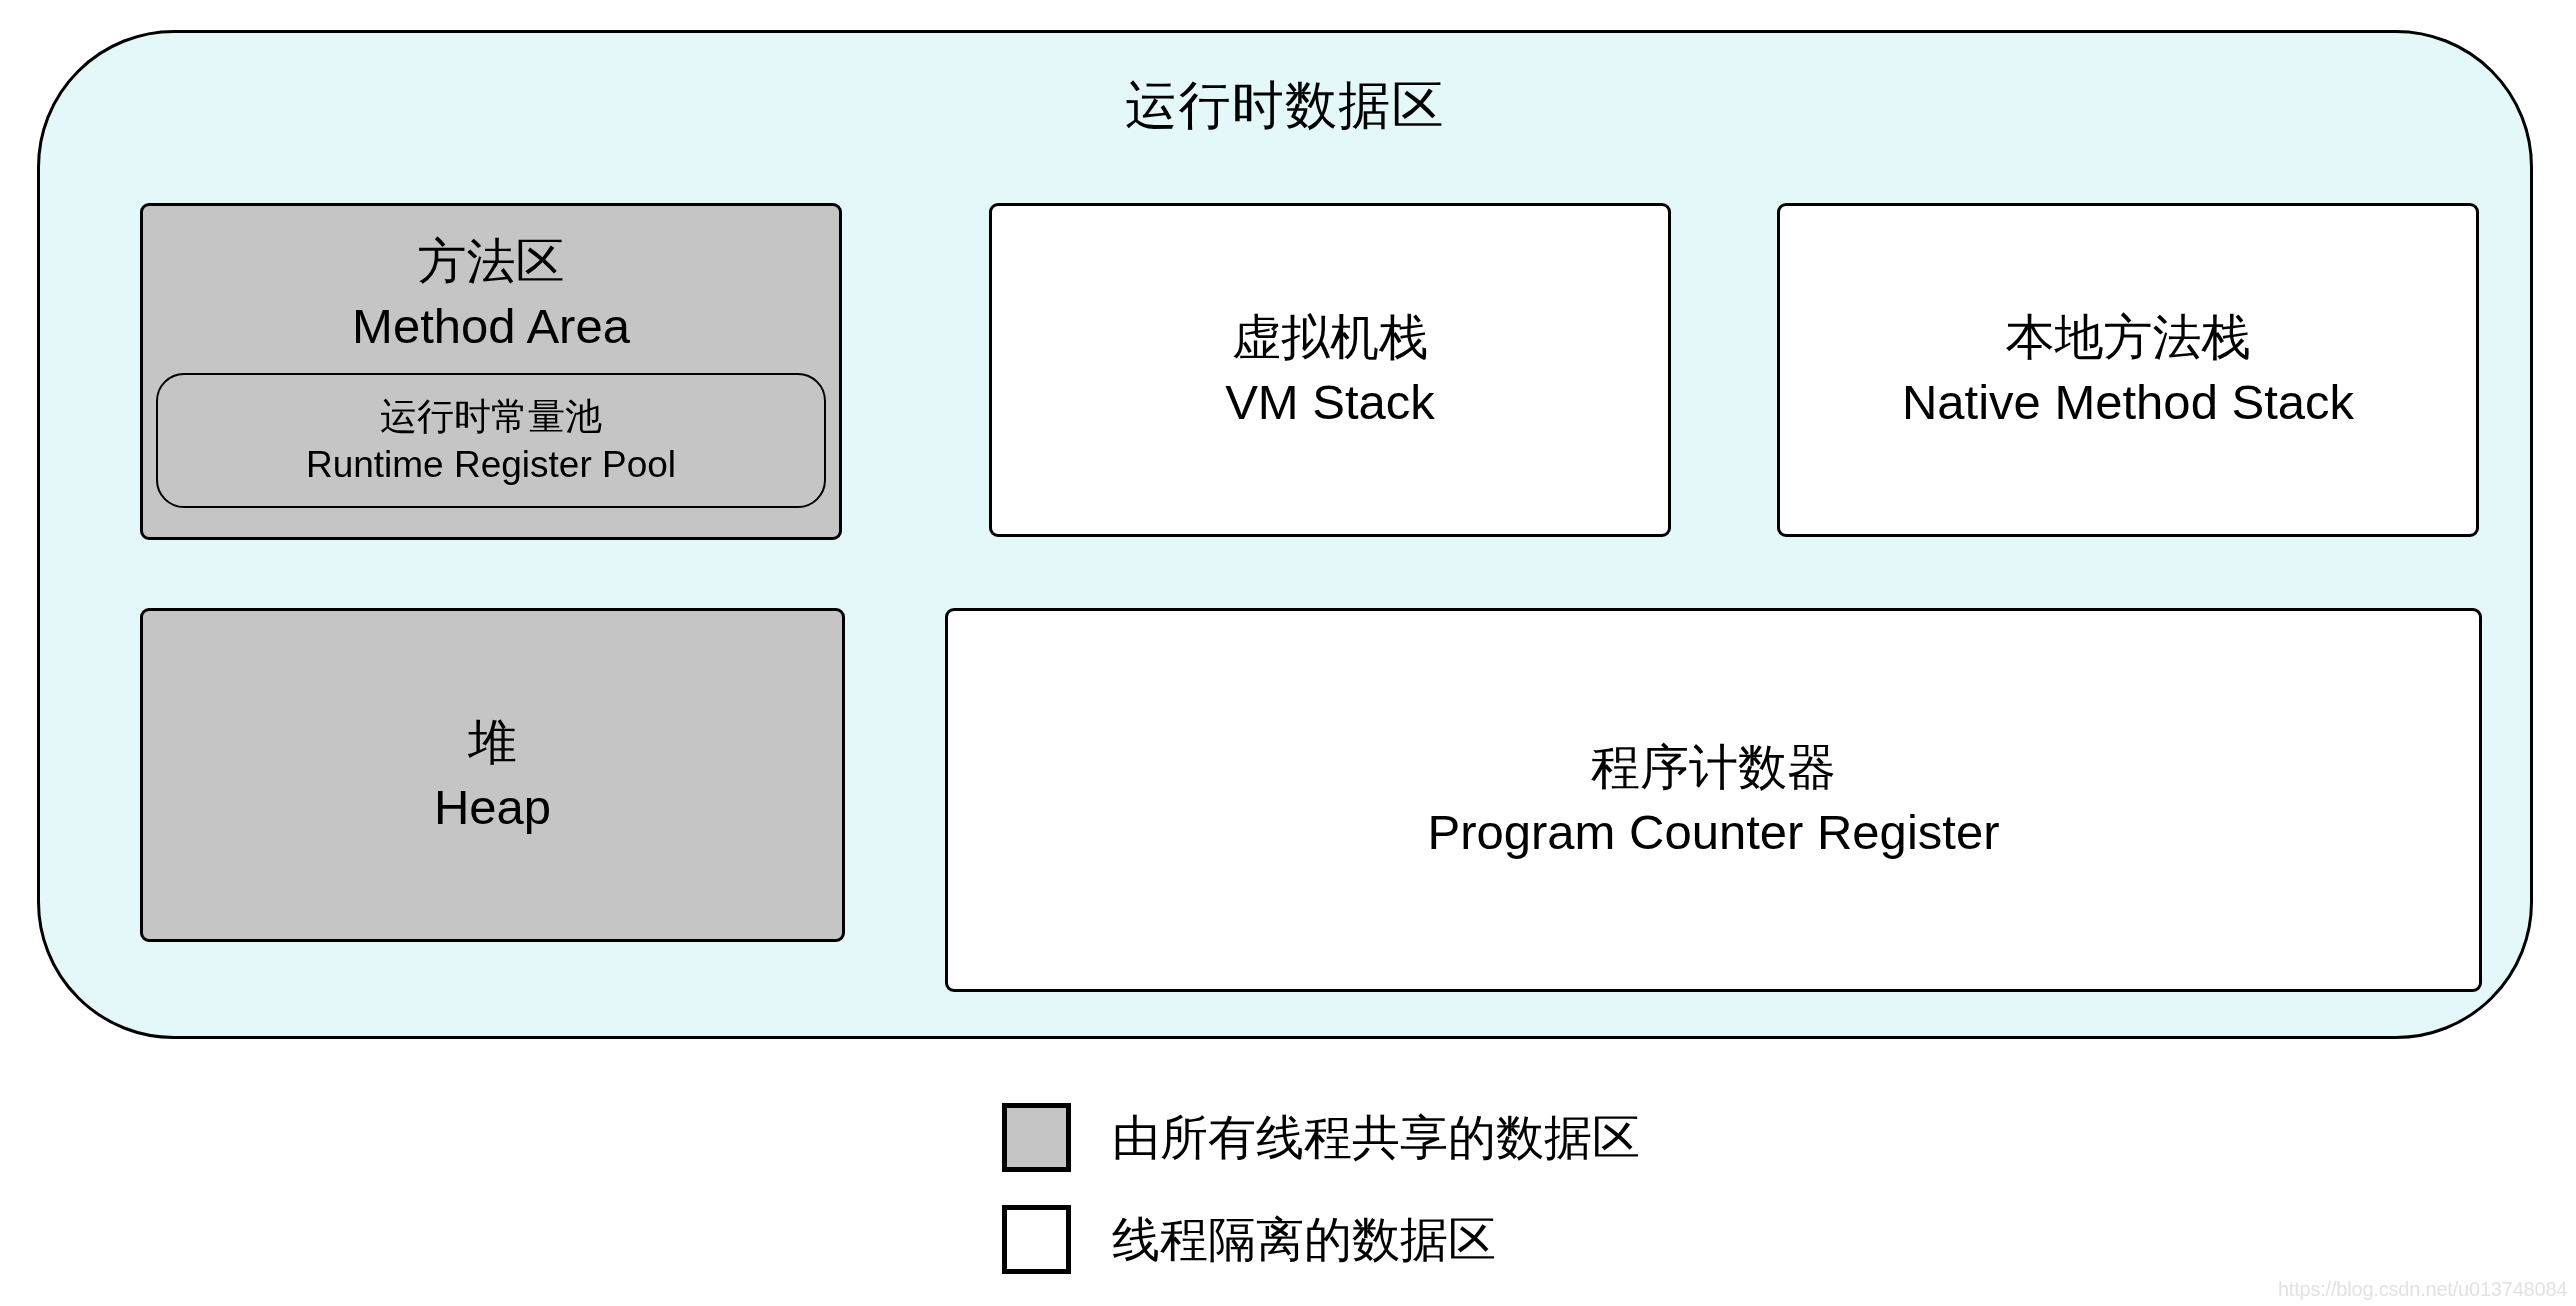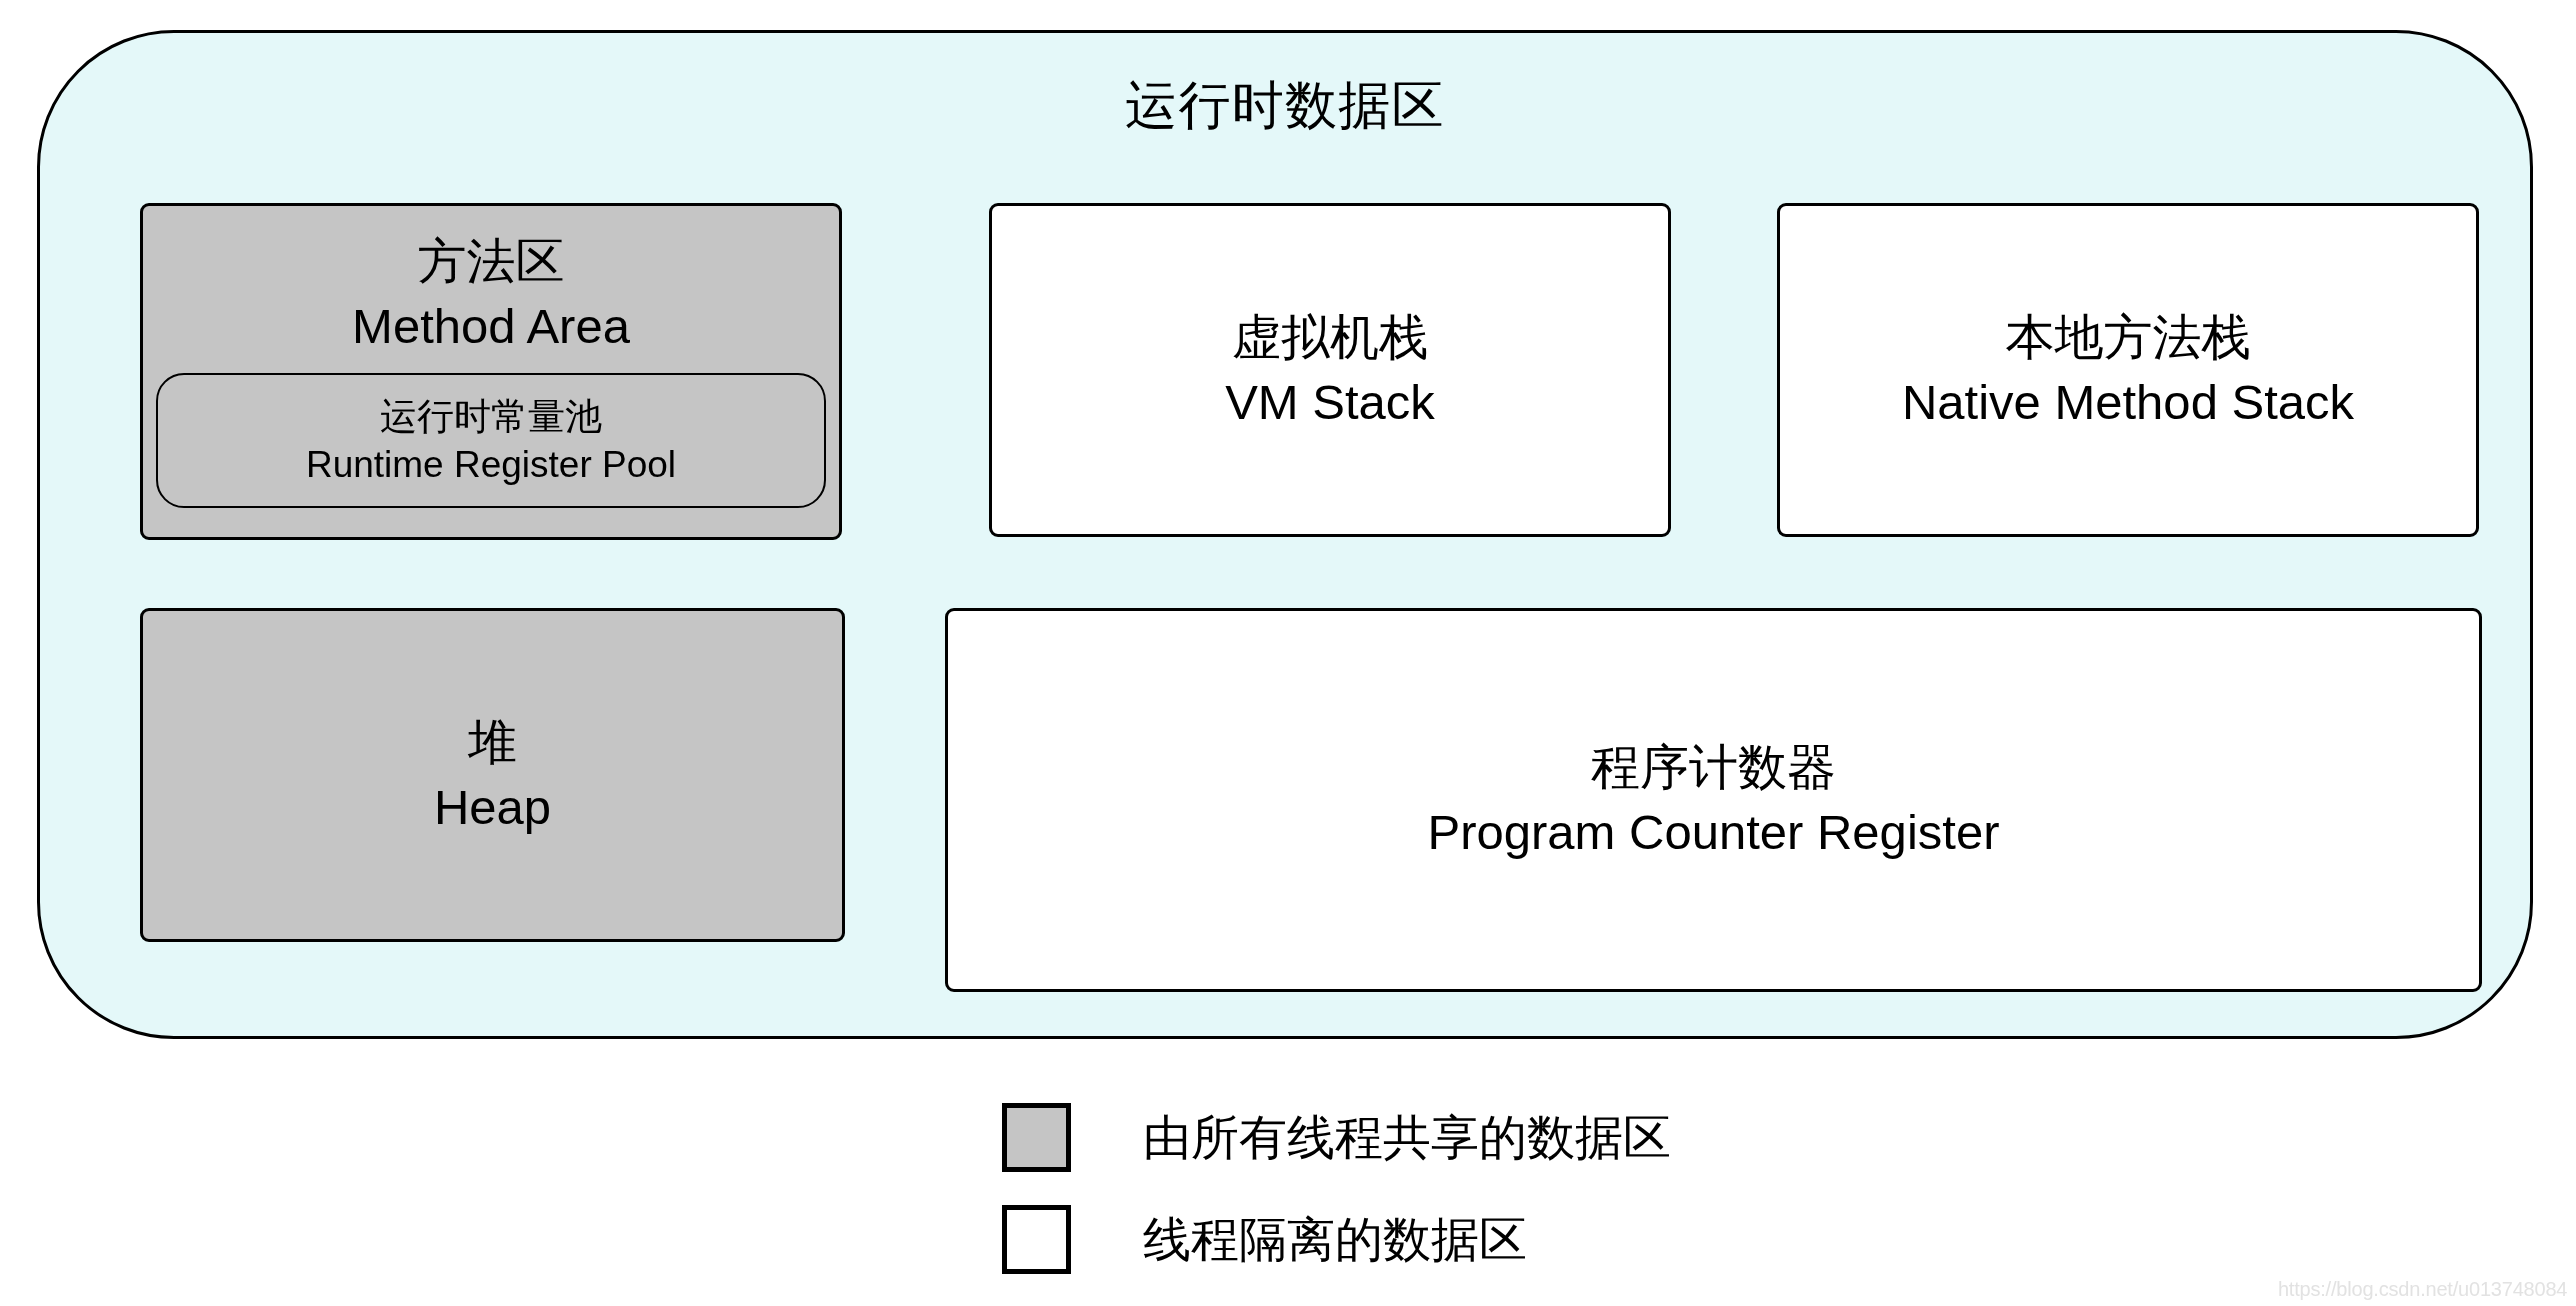--- a/index.html
+++ b/index.html
@@ -47,21 +47,21 @@
     position:absolute;left:13.4px;right:13.4px;top:167px;height:135px;
     background:var(--shared-bg);
     border:2.7px solid var(--line);
     border-radius:28px;
     display:flex;flex-direction:column;align-items:center;justify-content:center;
     font-size:37px;line-height:1.28;text-align:right;
   }
 
   
   .legend{position:absolute;left:1002px;top:1103px;}
-  .legend-row{display:flex;align-items:center;gap:31px;}
+  .legend-row{display:flex;align-items:center;}
   .legend-row + .legend-row{margin-top:33px;}
   .swatch{width:69px;height:69px;border:5.3px solid var(--line);flex:0 0 auto;}
   .swatch.shared{background:var(--shared-bg);}
   .swatch.isolated{background:var(--isolated-bg);}
   .legend-label{margin-left:41px;font-size:48px;line-height:1;white-space:nowrap;}
 
   .watermark{
     position:absolute;right:8.7px;bottom:5.3px;
     font-size:20px;letter-spacing:-0.2px;
     color:var(--watermark);

